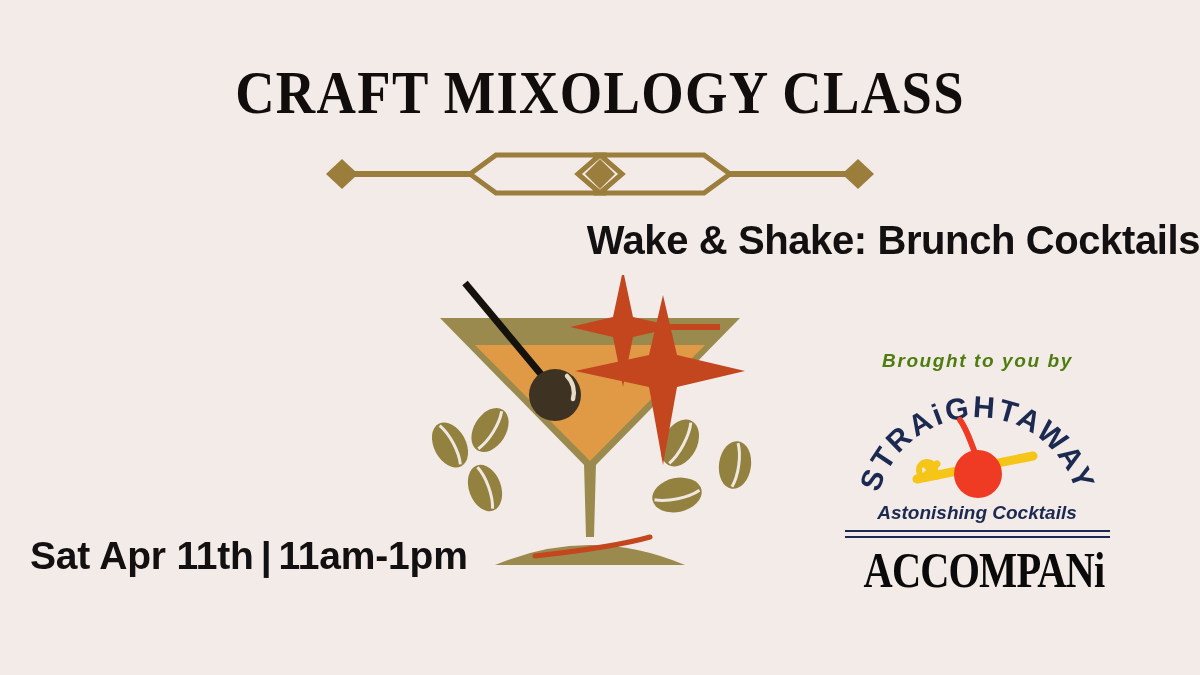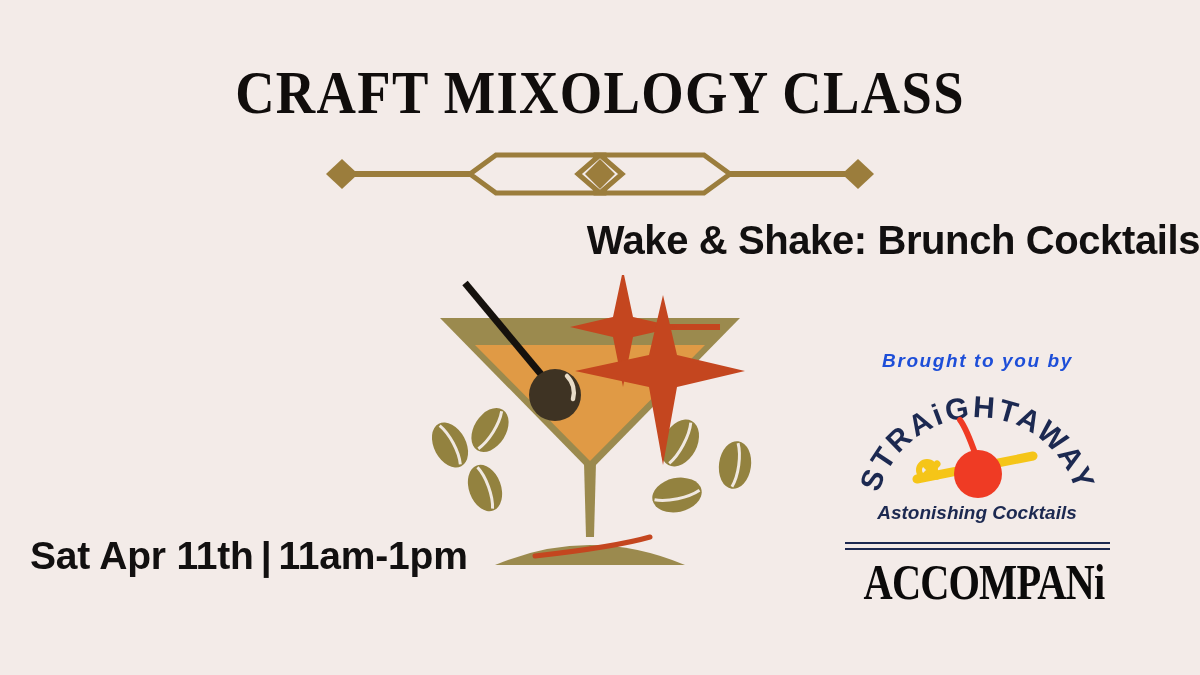--- a/index.html
+++ b/index.html
@@ -100,31 +100,31 @@
     left: 845px;
     top: 350px;
     width: 265px;
   }
   #brought-by {
     font-family: "Liberation Sans", sans-serif;
     font-style: italic;
     font-weight: 700;
     font-size: 19px;
     letter-spacing: 1.6px;
-    color: #1d4ed8;
+    color: #4d7c0f;
     text-align: center;
     white-space: nowrap;
   }
   #straightaway-logo {
     margin-top: 12px;
     width: 265px;
     height: 140px;
   }
   #accompani-block {
-    margin-top: 18px;
+    margin-top: 6px;
     width: 265px;
   }
   .rule {
     width: 100%;
     height: 2px;
     background: #1c2951;
   }
   .rule + .rule {
     margin-top: 4px;
   }

